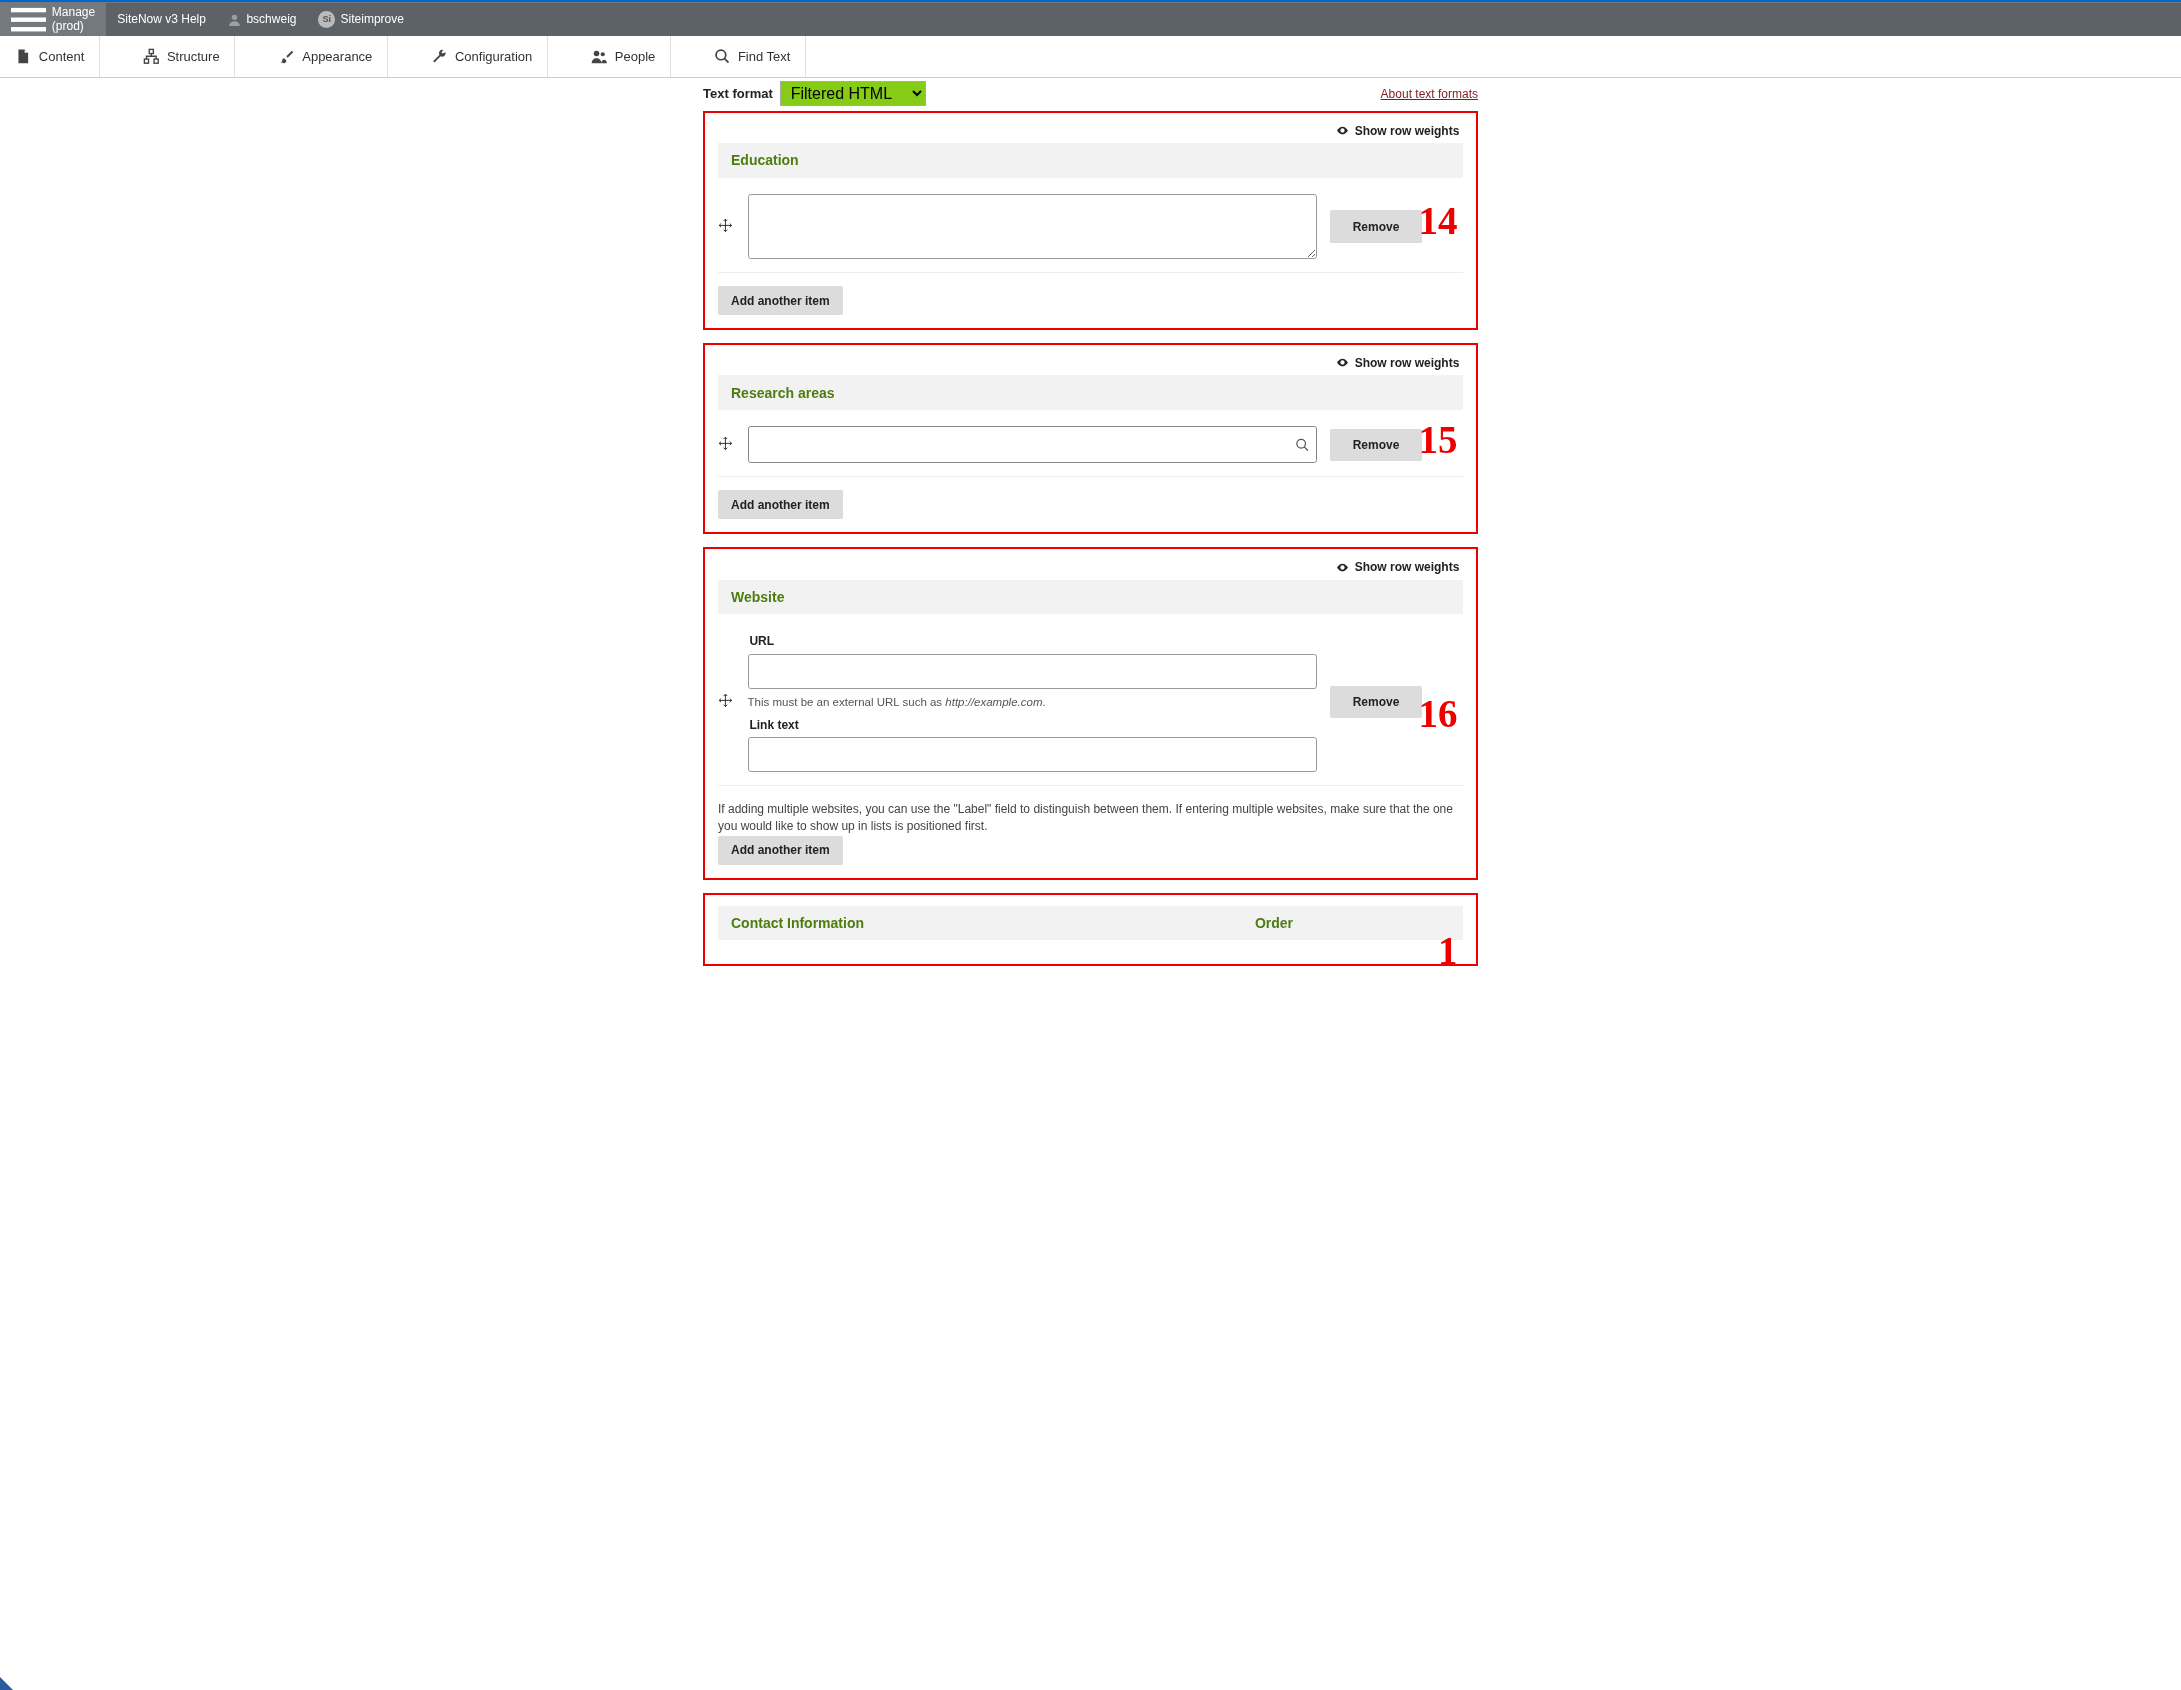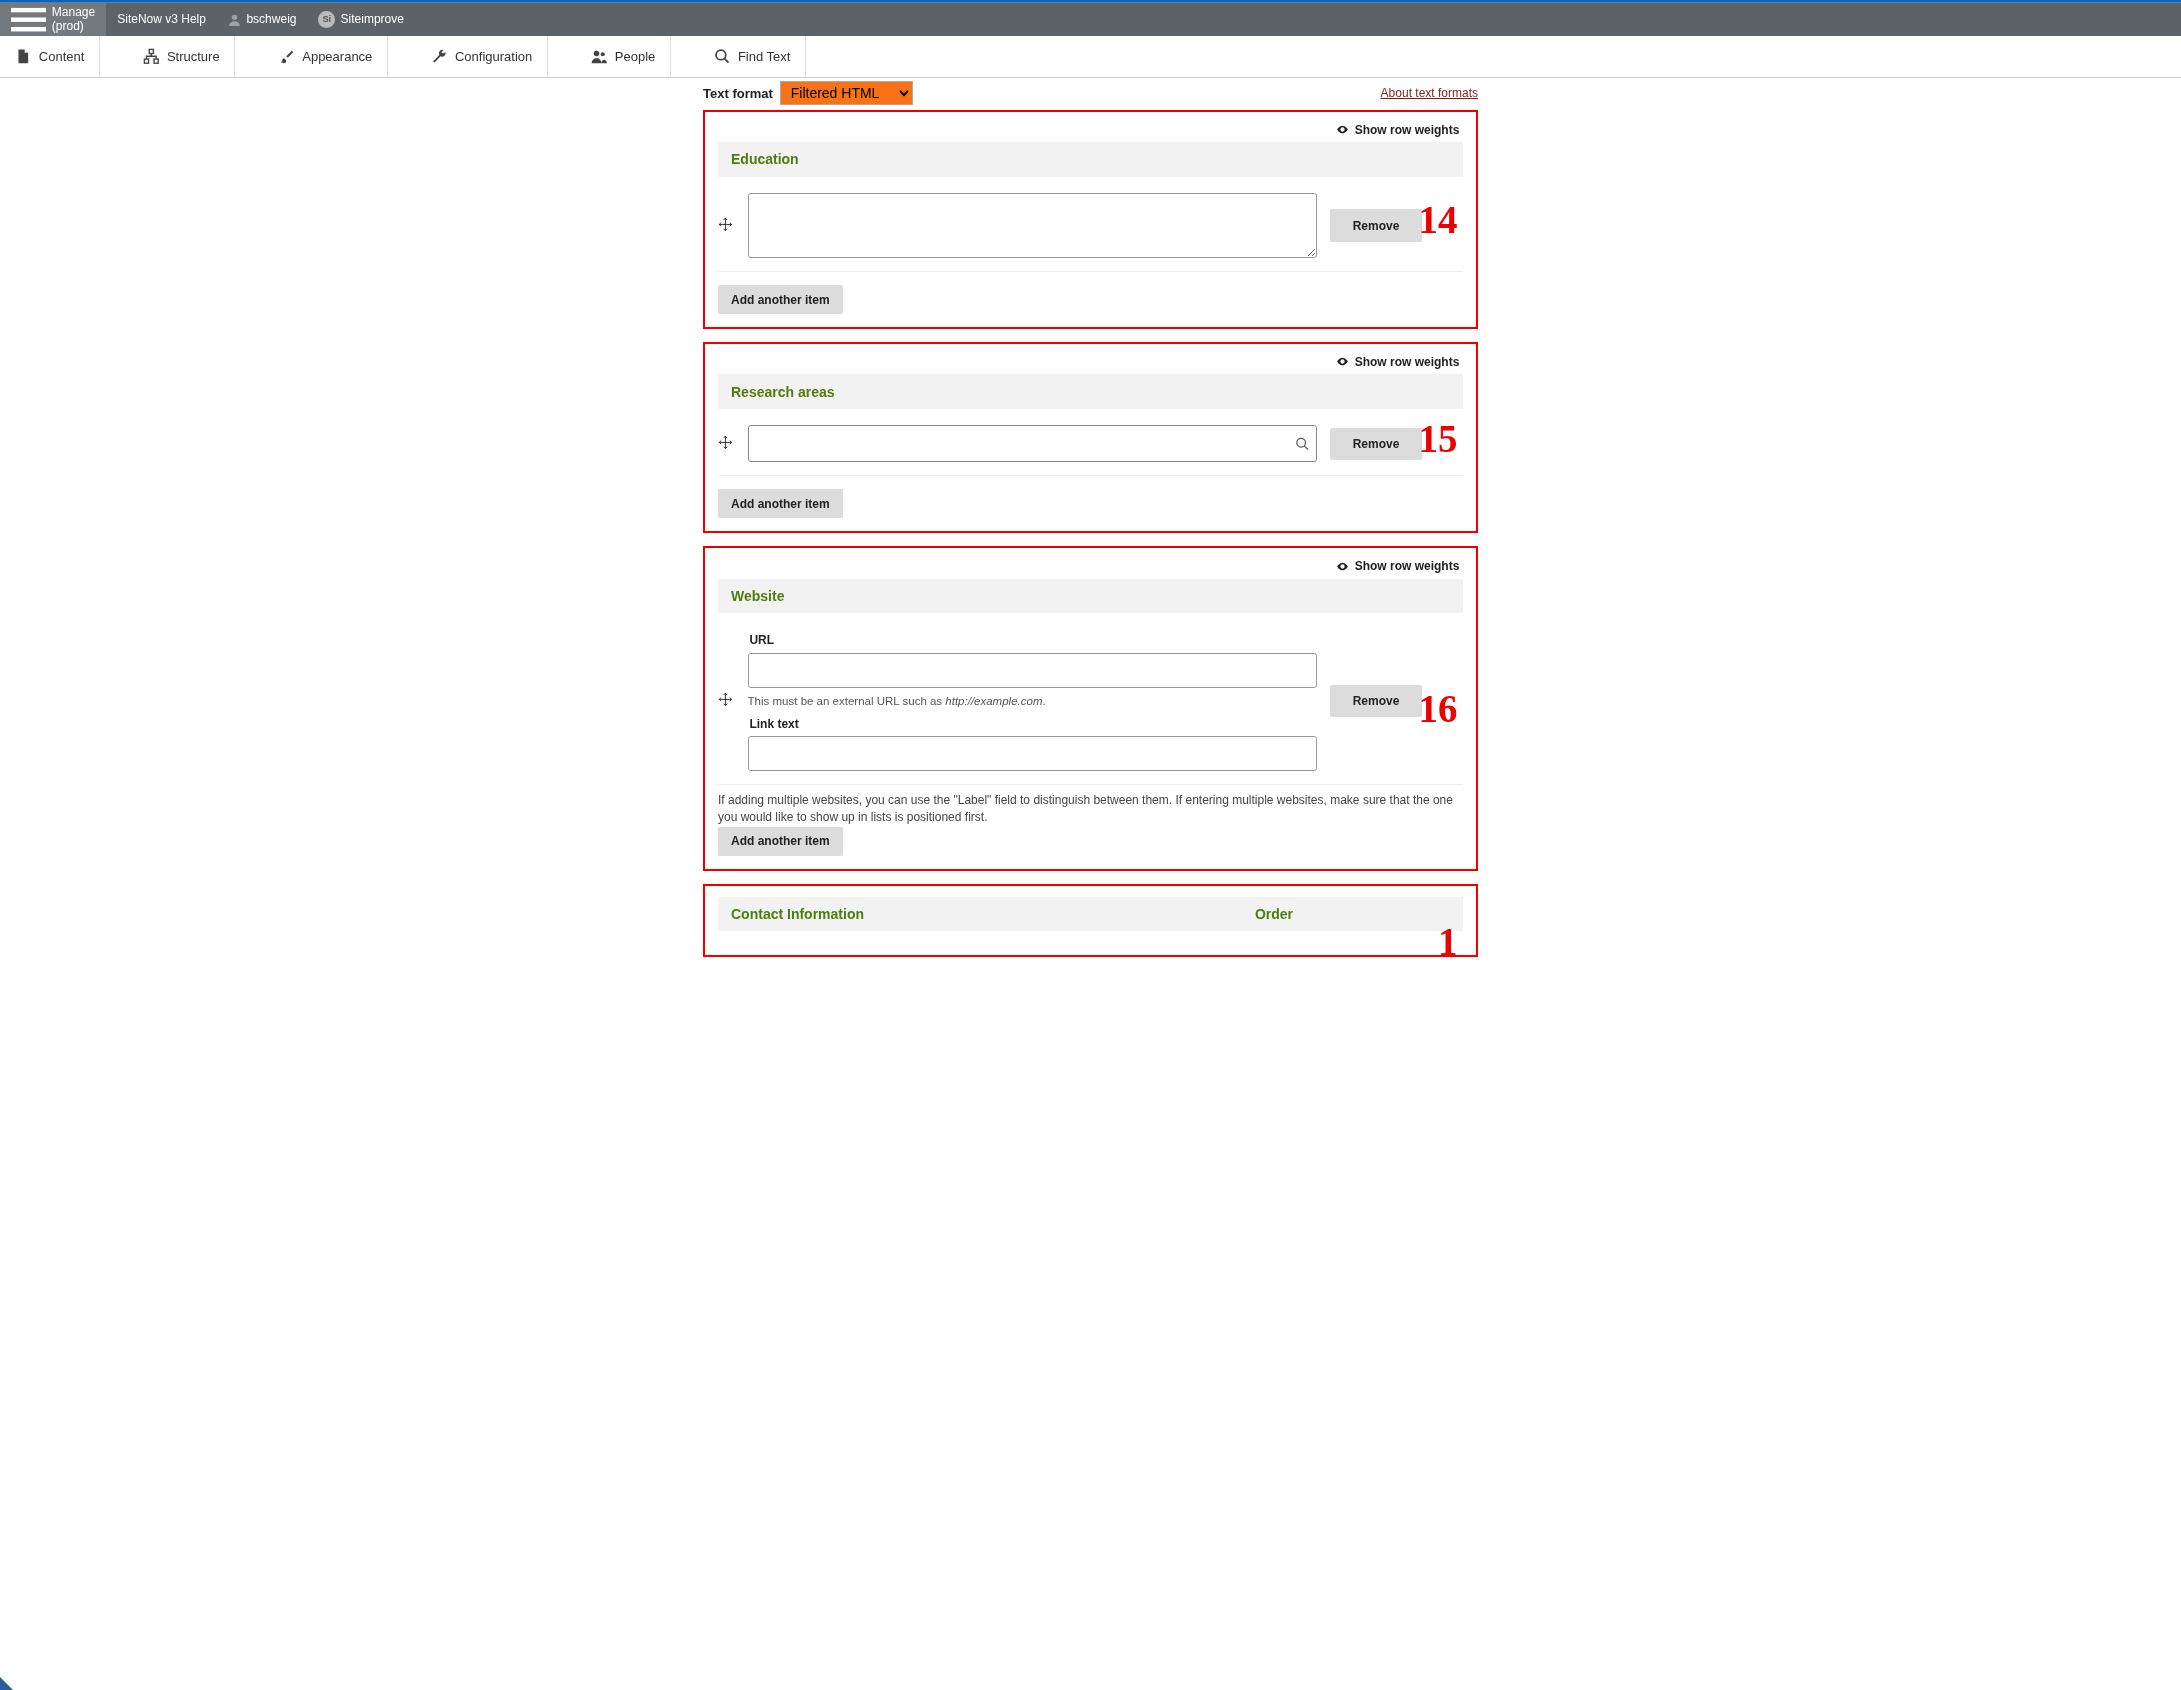--- a/index.html
+++ b/index.html
@@ -10,40 +10,40 @@
 .top-bar-2 .manage { background: #73797d; }
 .silhouette { width: 13px; height: 13px; }
 .si-badge { width: 16.6px; height: 16.6px; background: #bbb; color: #555; border-radius: 50%; display: flex; align-items: center; justify-content: center; font-size: 9.2px; font-weight: bold; }
 .top-bar-3 { background: #fff; display: flex; align-items: center; height: 42px; border-bottom: 0.9px solid #ccc; gap: 28px; }
 .top-bar-3 .item { display: flex; align-items: center; padding: 0 14.8px; gap: 7.4px; height: 100%; border-right: 0.9px solid #e0e0e0; cursor: pointer; font-size: 13px; color: #333; }
 .top-bar-3 svg { width: 16.6px; height: 16.6px; }
 .page-wrap { max-width: 812px; margin: 0 auto; padding: 0 18.5px 37px; }
 .partial-top { display: flex; align-items: center; justify-content: space-between; padding: 3.7px 0; margin-bottom: 1px; }
 .partial-top .left { display: flex; align-items: center; gap: 7.4px; }
 .cut-label { font-weight: 700; font-size: 13px; color: #222; }
-.cut-select { border: 0.9px solid #aaa; padding: 1.8px 16.6px 1.8px 5.5px; font-size: 14px; background: #f97316; appearance: menulist; }
+.cut-select { border: 0.9px solid #aaa; padding: 1.8px 16.6px 1.8px 5.5px; font-size: 16px; background: #84cc16; appearance: menulist; }
 .about-link { color: #7f1d1d; text-decoration: underline; font-size: 12px; }
 .red-box { border: 2.8px solid #ed0000; padding: 11px 13px 13px; margin-bottom: 13px; position: relative; }
 .red-num { position: absolute; right: 18.5px; top: 50%; transform: translateY(-50%); font-size: 39px; font-weight: 600; color: #ed0000; font-family: Georgia, serif; }
 .red-box-17 .red-num { top: 33px; transform: none; }
 .srw { display: flex; align-items: center; justify-content: flex-end; gap: 5.5px; font-size: 12px; font-weight: 700; margin-bottom: 5.5px; cursor: pointer; padding-right: 3.7px; }
 .srw svg { width: 13px; height: 13px; }
 .section-header { background: #f2f2f2; padding: 9.2px 13px; font-weight: 700; font-size: 14px; color: #4d7c0f; margin-bottom: 11px; }
 .section-header.contact { display: flex; justify-content: space-between; }
 .row { display: flex; align-items: center; gap: 13px; padding: 5.5px 0 13px; border-bottom: 0.9px solid #eee; margin-bottom: 13px; }
 .drag-handle { width: 16.6px; cursor: move; flex-shrink: 0; }
 .drag-handle svg { width: 14.8px; height: 14.8px; }
 .row textarea { flex: 1; height: 65px; border: 0.9px solid #999; border-radius: 2.8px; padding: 5.5px; font-family: inherit; font-size: 12px; resize: both; }
 .search-input-wrap { flex: 1; position: relative; }
 .search-input-wrap input { width: 100%; height: 37px; border: 0.9px solid #888; border-radius: 2.8px; padding: 3.7px 29.5px 3.7px 7.4px; font-size: 13px; }
 .search-icon-inner { position: absolute; right: 7.4px; top: 50%; transform: translateY(-50%); width: 14.8px; height: 14.8px; color: #555; }
 .btn { background: #dcdcdc; border: none; padding: 9.2px 14.8px; font-weight: 700; font-size: 12px; color: #222; cursor: pointer; border-radius: 1.8px; }
 .btn.remove { min-width: 92px; margin-right: 41px; }
 .btn.add { padding: 7.4px 13px; }
-.website-row { display: flex; align-items: center; gap: 13px; padding: 7.4px 0 13px; border-bottom: 0.9px solid #eee; margin-bottom: 7px; }
+.website-row { display: flex; align-items: center; gap: 13px; padding: 7.4px 0 13px; border-bottom: 0.9px solid #eee; margin-bottom: 15px; }
 .website-inputs { flex: 1; display: flex; flex-direction: column; gap: 5.5px; }
 .field-label { font-weight: 700; font-size: 12px; padding-left: 1.8px; padding-top: 1.8px; }
 .text-input { width: 100%; height: 35px; border: 0.9px solid #999; border-radius: 2.8px; padding: 3.7px 7.4px; font-size: 13px; }
 .help-text { font-size: 11.5px; color: #555; line-height: 1.4; }
 .help-text .url-example { font-style: italic; }
 .website-help-block { font-size: 12px; color: #444; line-height: 1.45; }
 .add-contact-row { display: flex; align-items: center; gap: 9.2px; }
 .add-contact-text { font-size: 13px; }
 .add-contact-text .italic { font-style: italic; }
 .bl-tri { position: fixed; left: 0; bottom: 0; width: 0; height: 0; border-left: 13px solid #2a5c9e; border-top: 13px solid transparent; }

